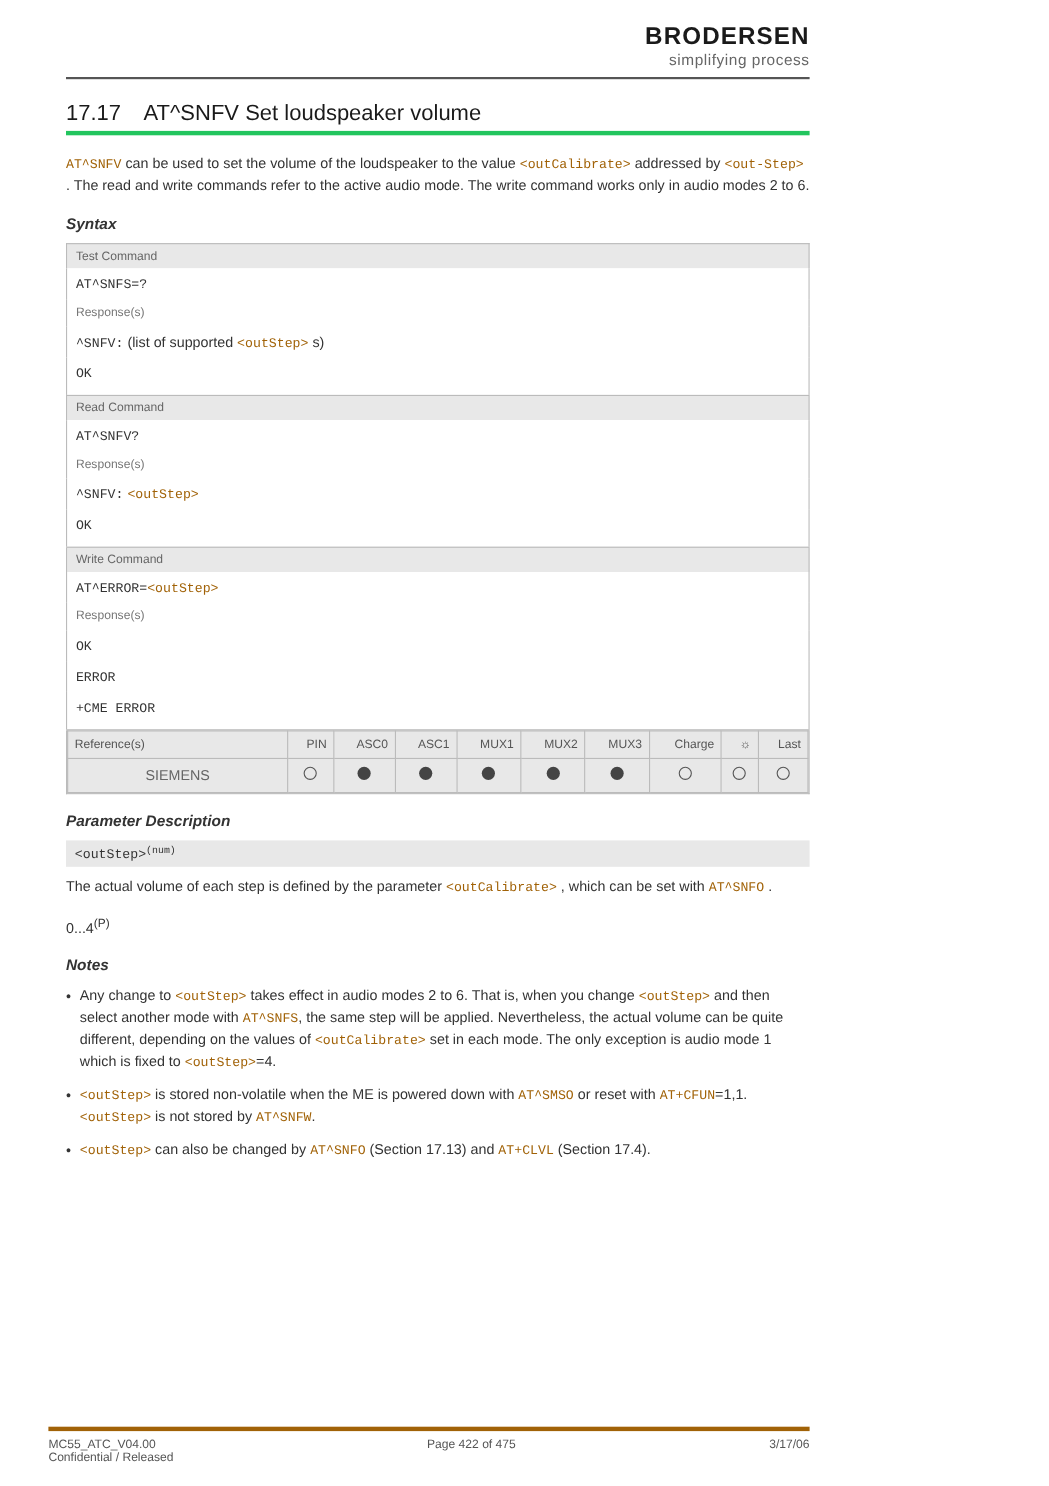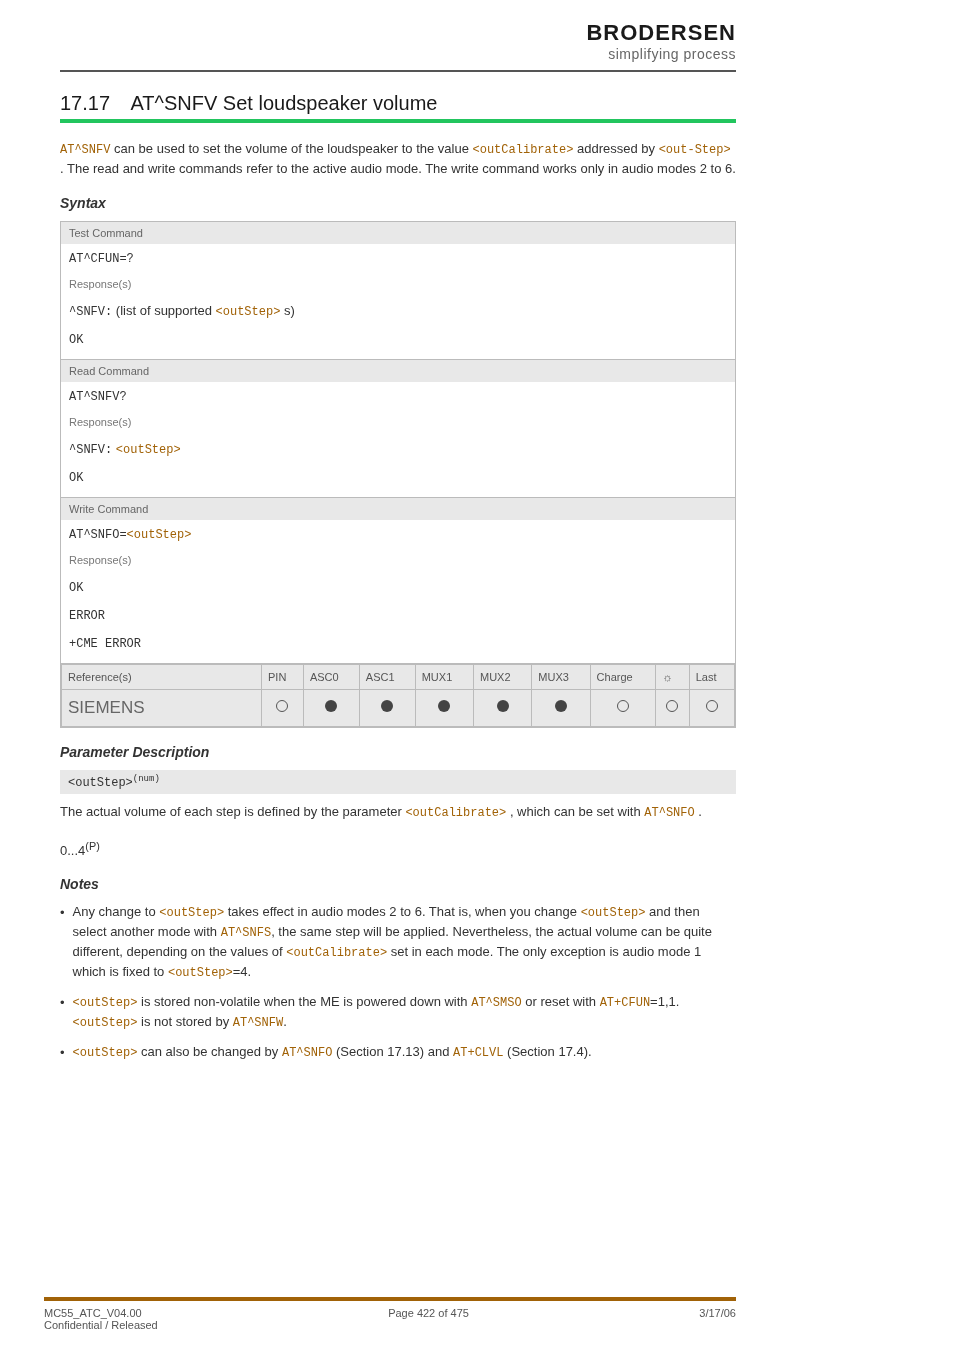--- a/index.html
+++ b/index.html
@@ -110,31 +110,31 @@
       margin-bottom: 20px;
       border: 1px solid #bbb;
     }
     .ref-table th {
       background: #e8e8e8;
       border: 1px solid #bbb;
       padding: 4px 6px;
       font-size: 11px;
       font-weight: normal;
       color: #555;
-      text-align: left;
+      text-align: right;
     }
     .ref-table td {
       border: 1px solid #bbb;
       padding: 5px 6px;
       text-align: center;
       font-size: 13px;
     }
     .ref-table td.left-align {
-      text-align: left;
-      font-size: 17px;
+      text-align: center;
+      font-size: 13px;
     }
     .circle-empty {
       display: inline-block;
       width: 12px;
       height: 12px;
       border-radius: 50%;
       border: 1.5px solid #555;
     }
     .circle-filled {
       display: inline-block;
@@ -217,21 +217,21 @@
 
   <div class="sub-heading">Syntax</div>
 
   <table class="syntax-table">
 
     <tbody>
         <tr class="syntax-row-header">
       <td>Test Command</td>
     </tr>
     <tr class="syntax-row-content">
-      <td><span class="mono-black">AT^CFUN=?</span></td>
+      <td><span class="mono-black">AT^SNFS=?</span></td>
     </tr>
     <tr class="syntax-row-content">
       <td style="color:#777; font-size:11px;">Response(s)</td>
     </tr>
     <tr class="syntax-row-content">
       <td>
         <span class="mono-black">^SNFV:</span>
         <span>  (list of supported </span>
         <span class="mono">&lt;outStep&gt;</span>
         <span>s)</span>
@@ -259,21 +259,21 @@
     </tr>
     <tr class="syntax-row-content">
       <td style="padding-bottom:10px;"><span class="mono-black">OK</span></td>
     </tr>
 
     <tr class="syntax-row-header syntax-row-divider">
       <td>Write Command</td>
     </tr>
     <tr class="syntax-row-content">
       <td>
-        <span class="mono-black">AT^SNFO=</span><span class="mono">&lt;outStep&gt;</span>
+        <span class="mono-black">AT^ERROR=</span><span class="mono">&lt;outStep&gt;</span>
       </td>
     </tr>
     <tr class="syntax-row-content">
       <td style="color:#777; font-size:11px;">Response(s)</td>
     </tr>
     <tr class="syntax-row-content">
       <td><span class="mono-black">OK</span></td>
     </tr>
     <tr class="syntax-row-content">
       <td><span class="mono-black">ERROR</span></td>

